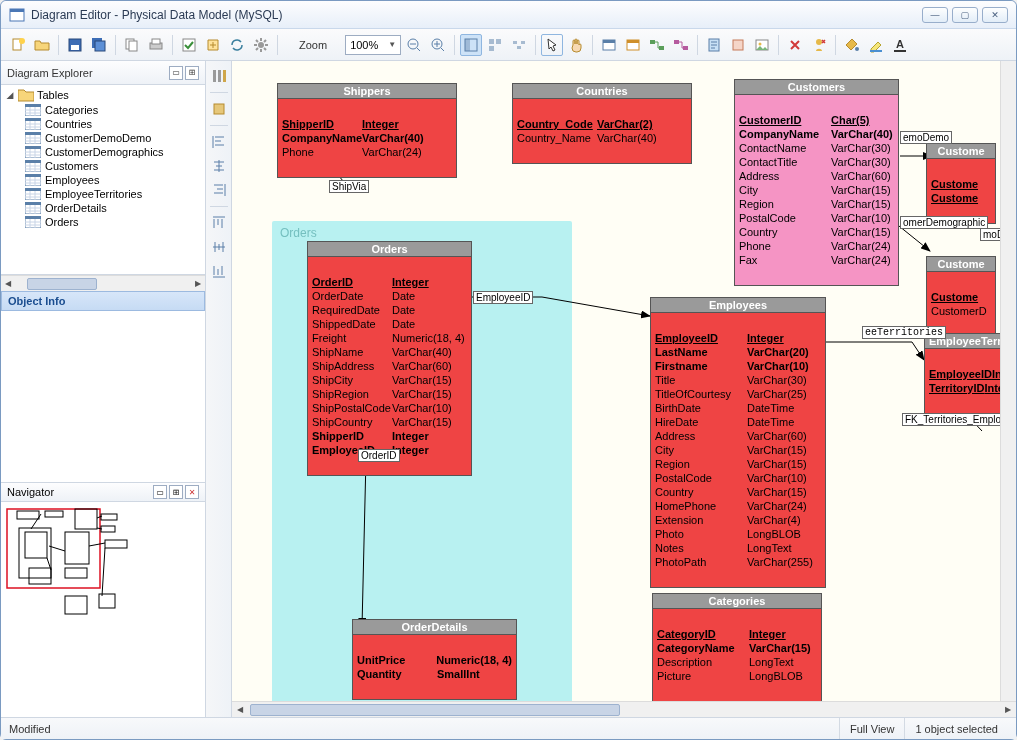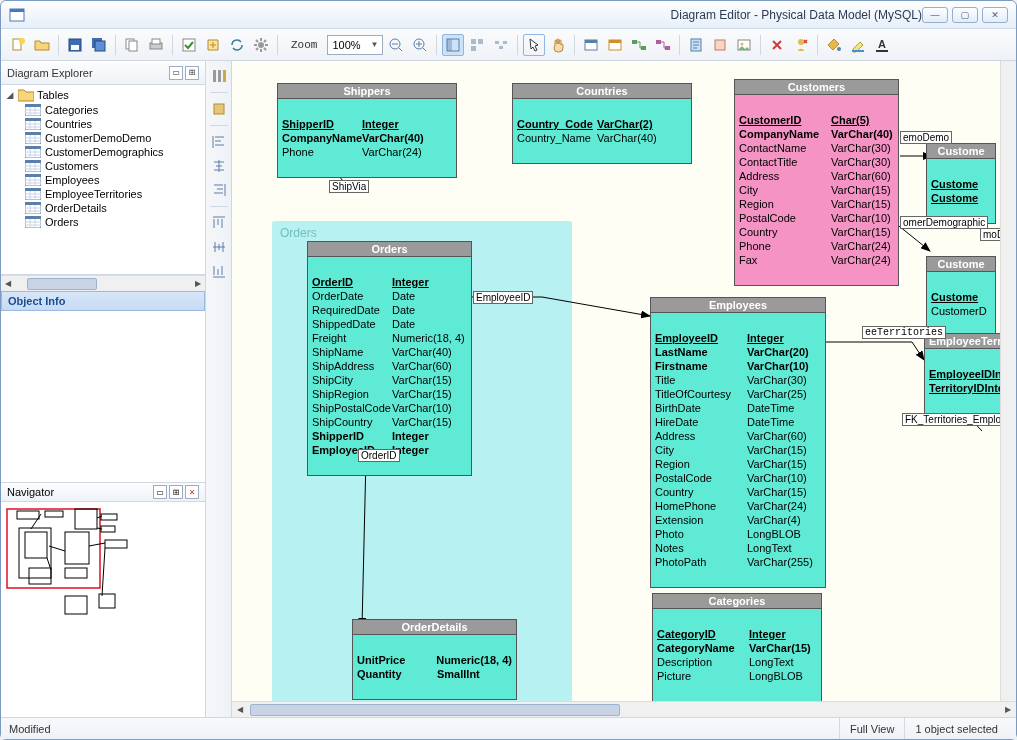--- a/index.html
+++ b/index.html
@@ -1,27 +1,27 @@
 <!DOCTYPE html>
 <html><head>
 <meta charset="utf-8">
 <style>
 * { box-sizing: border-box; margin: 0; padding: 0; }
 body { font-family: "Segoe UI", Tahoma, Arial, sans-serif; font-size: 11px; background: #f0f0f0; overflow: hidden; width: 1017px; height: 740px; }
 .window { width: 1017px; height: 740px; background: #fff; border: 1px solid #7a9ac1; border-radius: 6px; display: flex; flex-direction: column; }
 .titlebar { height: 28px; background: linear-gradient(#fdfdfe,#e7eff9); border-bottom: 1px solid #c9d8eb; display: flex; align-items: center; padding: 0 8px; border-radius: 6px 6px 0 0; }
 .titlebar .icon { width: 16px; height: 16px; margin-right: 6px; }
-.titlebar .title { flex: 1; color: #2b3b54; font-size: 12px; text-align: right; }
+.titlebar .title { flex: 1; color: #2b3b54; font-size: 12px; }
 .winbtns { display: flex; gap: 4px; }
 .winbtn { width: 26px; height: 16px; border: 1px solid #98aecb; border-radius: 3px; background: linear-gradient(#fdfefe,#e2edf8); display: flex; align-items: center; justify-content: center; font-size: 9px; color: #4a607f; }
 .toolbar { height: 32px; background: linear-gradient(#fbfbfc,#eef2f7); border-bottom: 1px solid #cfd7e2; display: flex; align-items: center; padding: 0 6px; gap: 2px; }
 .tbtn { width: 22px; height: 22px; display: flex; align-items: center; justify-content: center; border: 1px solid transparent; border-radius: 2px; }
 .tbtn svg { width: 16px; height: 16px; }
 .tsep { width: 1px; height: 20px; background: #cfd7e2; margin: 0 3px; }
-.zoom-label { font-size: 11px; color: #333; margin: 0 8px; font-family: Liberation Mono, monospace; }
+.zoom-label { font-size: 11px; color: #333; margin: 0 16px; }
 .zoom-combo { width: 56px; height: 20px; border: 1px solid #9dacc2; background: #fff; display: flex; align-items: center; padding: 0 4px; font-size: 11px; cursor: pointer; }
 .zoom-combo .arr { margin-left: auto; font-size: 8px; color: #555; }
 .body { flex: 1; display: flex; overflow: hidden; }
 .leftcol { width: 205px; background: #f5f6f8; border-right: 1px solid #cfd7e2; display: flex; flex-direction: column; }
 .panel-hdr { height: 24px; background: linear-gradient(#fdfdfe,#eef2f7); border-bottom: 1px solid #cfd7e2; display: flex; align-items: center; padding: 0 6px; font-size: 11px; color: #333; }
 .panel-hdr .hdricons { margin-left: auto; display: flex; gap: 2px; }
 .hdricons span { width: 14px; height: 14px; border: 1px solid #9dacc2; background: #fff; display: flex; align-items: center; justify-content: center; font-size: 8px; }
 .tree { flex: 0 0 190px; overflow: auto; background: #fff; border-bottom: 1px solid #cfd7e2; padding: 2px; }
 .tree-root { display: flex; align-items: center; padding: 1px 2px; }
 .tree-root .toggle { width: 10px; text-align: center; font-size: 9px; color: #555; }
@@ -36,21 +36,21 @@
 .nav-hdr { height: 20px; background: linear-gradient(#fdfdfe,#eef2f7); border-top: 1px solid #cfd7e2; border-bottom: 1px solid #cfd7e2; display: flex; align-items: center; padding: 0 6px; }
 .nav-hdr .hdricons { margin-left: auto; display: flex; gap: 2px; }
 .nav-body { height: 215px; background: #fff; padding: 4px; }
 .nav-canvas { width: 190px; height: 200px; }
 .centercol { flex: 1; display: flex; position: relative; background: #fffef5; overflow: hidden; }
 .vtoolbar { width: 26px; background: linear-gradient(90deg,#f5f6f8,#eef2f7); border-right: 1px solid #cfd7e2; display: flex; flex-direction: column; align-items: center; padding: 4px 0; gap: 2px; }
 .vtoolbar .vsep { width: 18px; height: 1px; background: #cfd7e2; margin: 3px 0; }
 .canvas-area { flex: 1; position: relative; overflow: hidden; }
 .canvas { position: absolute; inset: 0; background: #fffef5; }
 .selection-halo { position: absolute; background: #b8f1f1; border-radius: 2px; }
-.entity { position: absolute; background: #5eead4; border: 1px solid #555; font-size: 11px; }
+.entity { position: absolute; background: #ef4444; border: 1px solid #555; font-size: 11px; }
 .entity .ehdr { background: #9a9a9a; color: #fff; text-align: center; font-weight: bold; padding: 1px 4px; border-bottom: 1px solid #555; font-size: 11px; }
 .entity .ebody { padding: 18px 4px; }
 .entity .row { display: flex; white-space: nowrap; line-height: 14px; }
 .entity .col1 { width: 80px; }
 .entity .col2 { flex: 1; }
 .entity.wide .col1 { width: 92px; }
 .entity .pk { font-weight: bold; text-decoration: underline; }
 .entity .fk { font-weight: bold; }
 .entity.pink .ebody { background: #f594c4; }
 .entity.pink .ehdr { background: #9a9a9a; }

